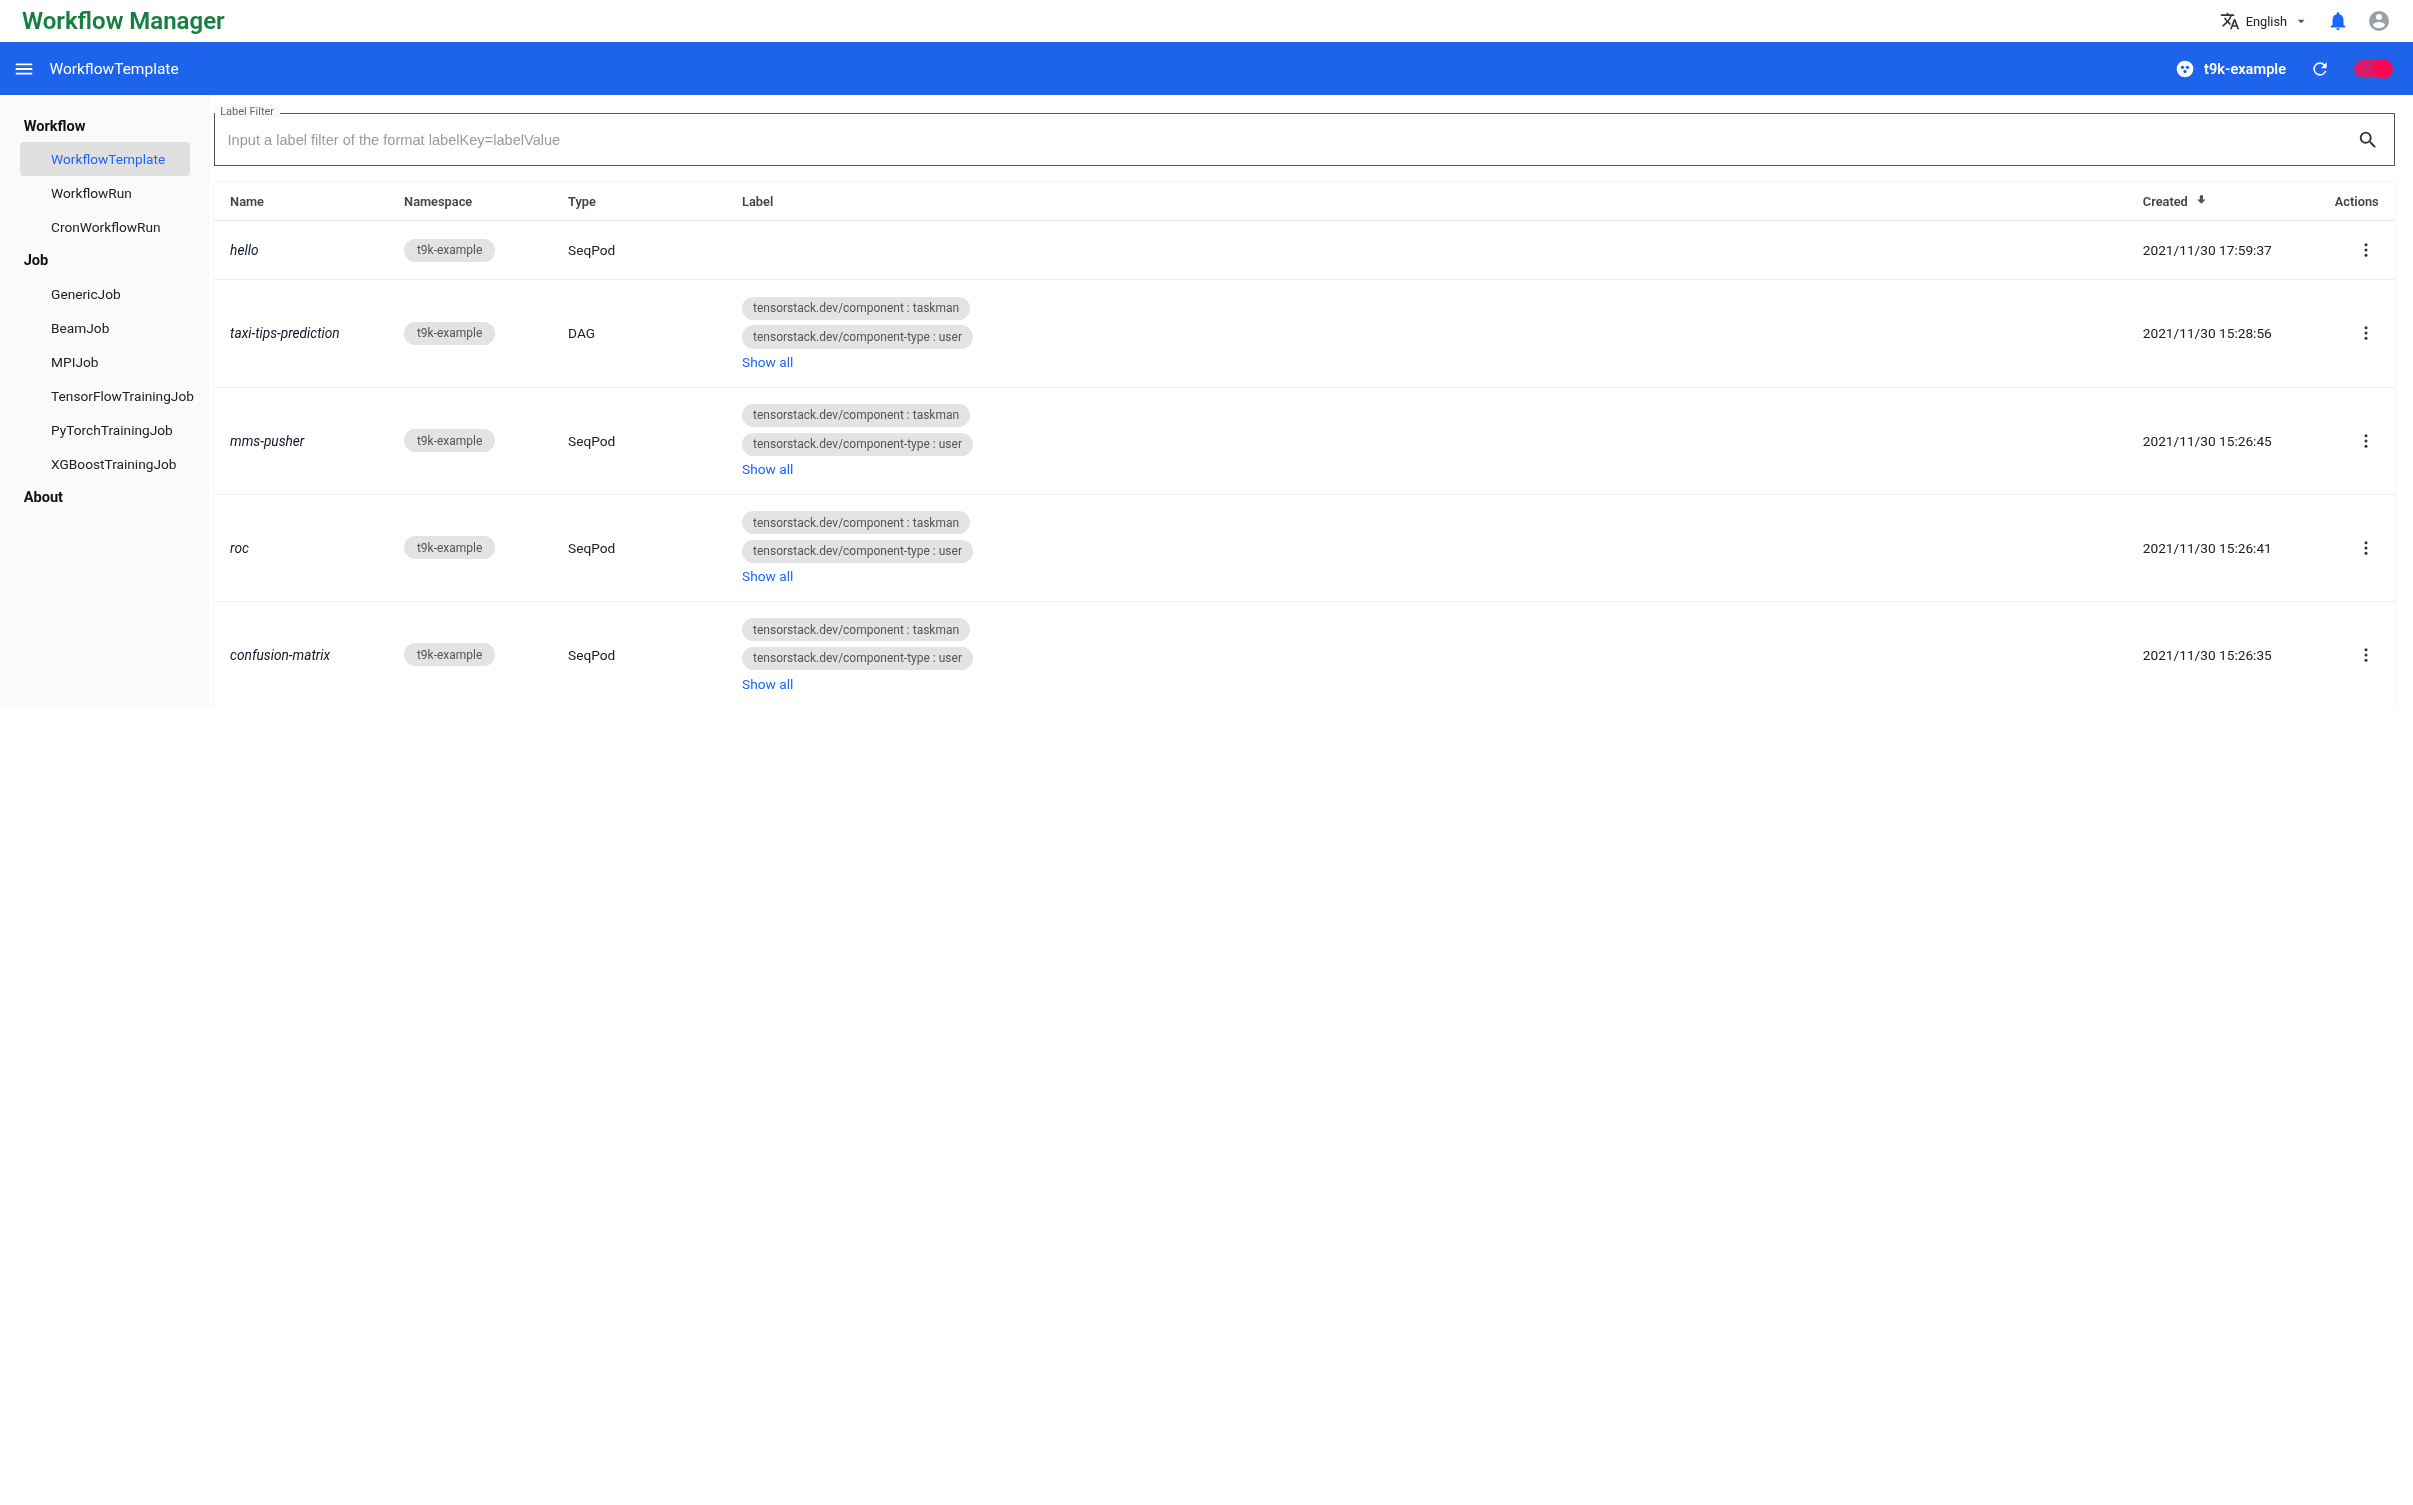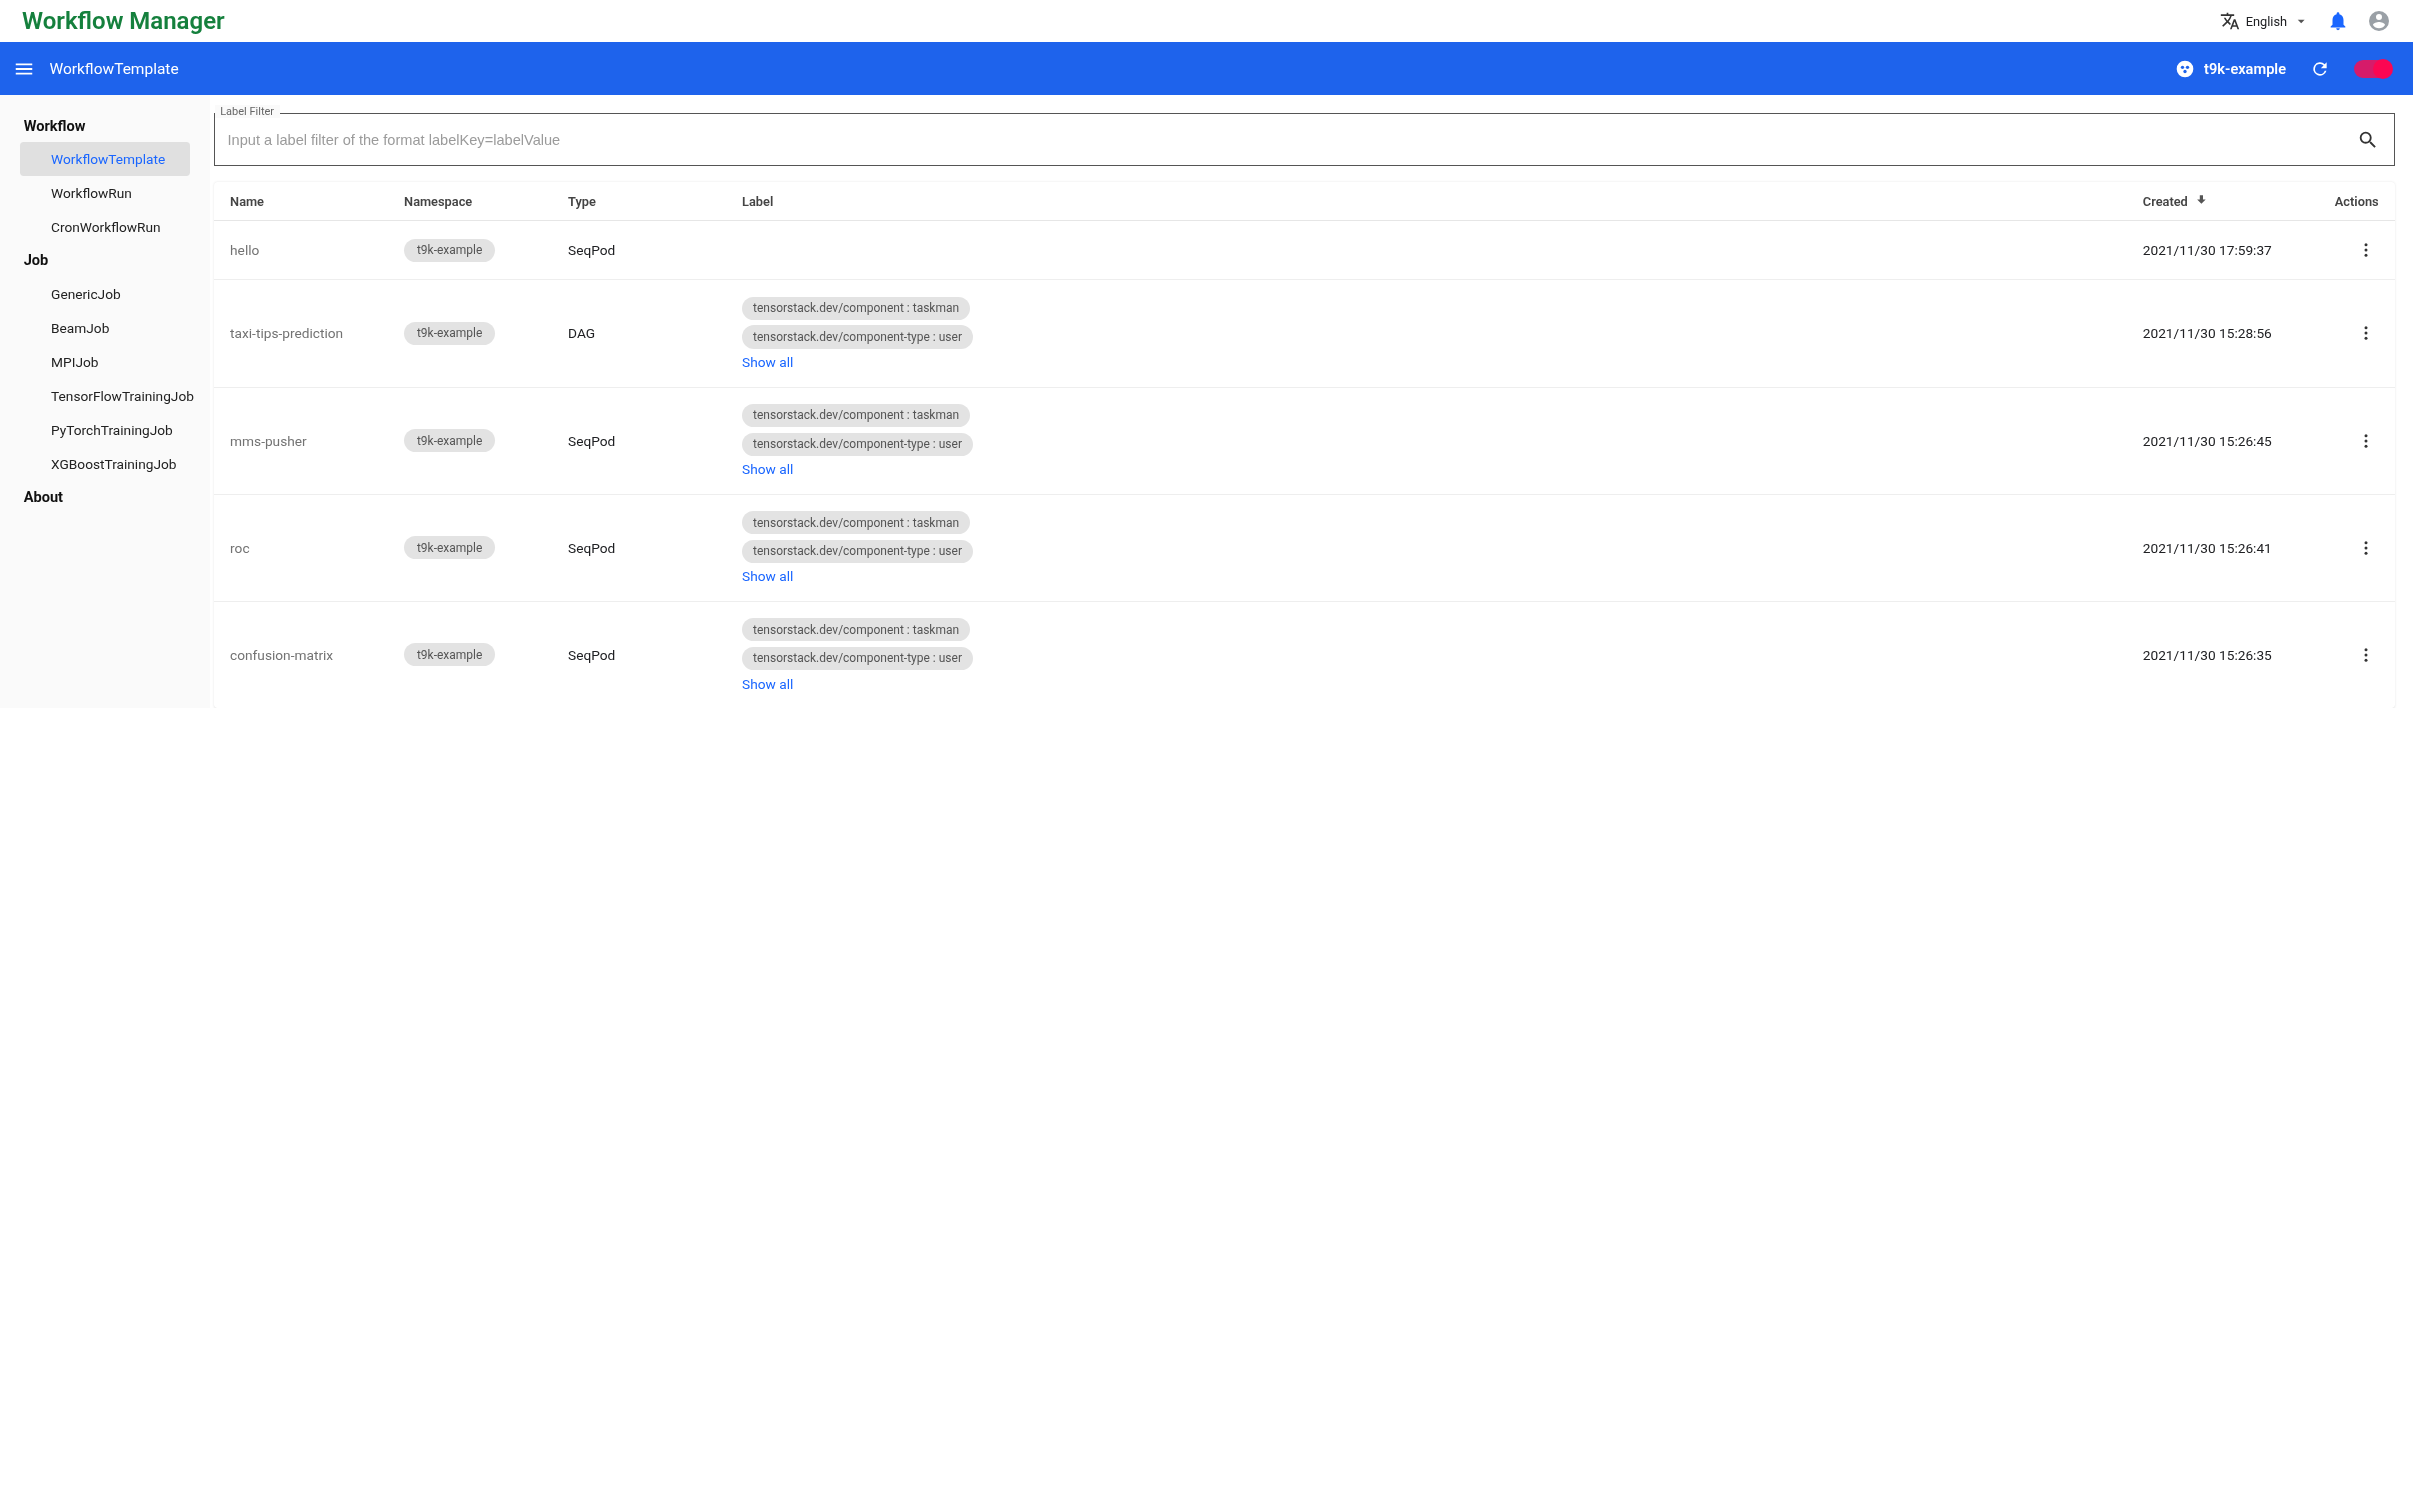--- a/index.html
+++ b/index.html
@@ -86,21 +86,21 @@
     text-align: left; font-size: 12.8px; font-weight: 600; color: #444;
     padding: 11px 16.4px; border-bottom: 0.9px solid #e6e6e6;
   }
   thead th.right { text-align: right; }
   th .sort-arrow { margin-left: 3.7px; }
   tbody td {
     padding: 16.4px 16.4px; border-bottom: 0.9px solid #eee; vertical-align: middle;
     font-size: 13.7px;
   }
   tbody tr:last-child td { border-bottom: none; }
-  .name-link { color: #737373; cursor: pointer; }
+  .name-link { color: #0f172a; cursor: pointer; font-style: italic; }
   .ns-chip {
     background: #e3e3e3; border-radius: 12.8px; padding: 4.6px 12.8px; font-size: 12px; 
     color: #555; display: inline-block;
   }
   .label-chips { display: flex; flex-direction: column; gap: 5.5px; align-items: flex-start; }
   .label-chip {
     background: #e3e3e3; border-radius: 12.8px; padding: 4.6px 11px; font-size: 12px; 
     color: #555; display: inline-block; white-space: nowrap;
   }
   .show-all { color: #1a66ff; font-size: 13.7px; cursor: pointer; margin-top: 0; }

